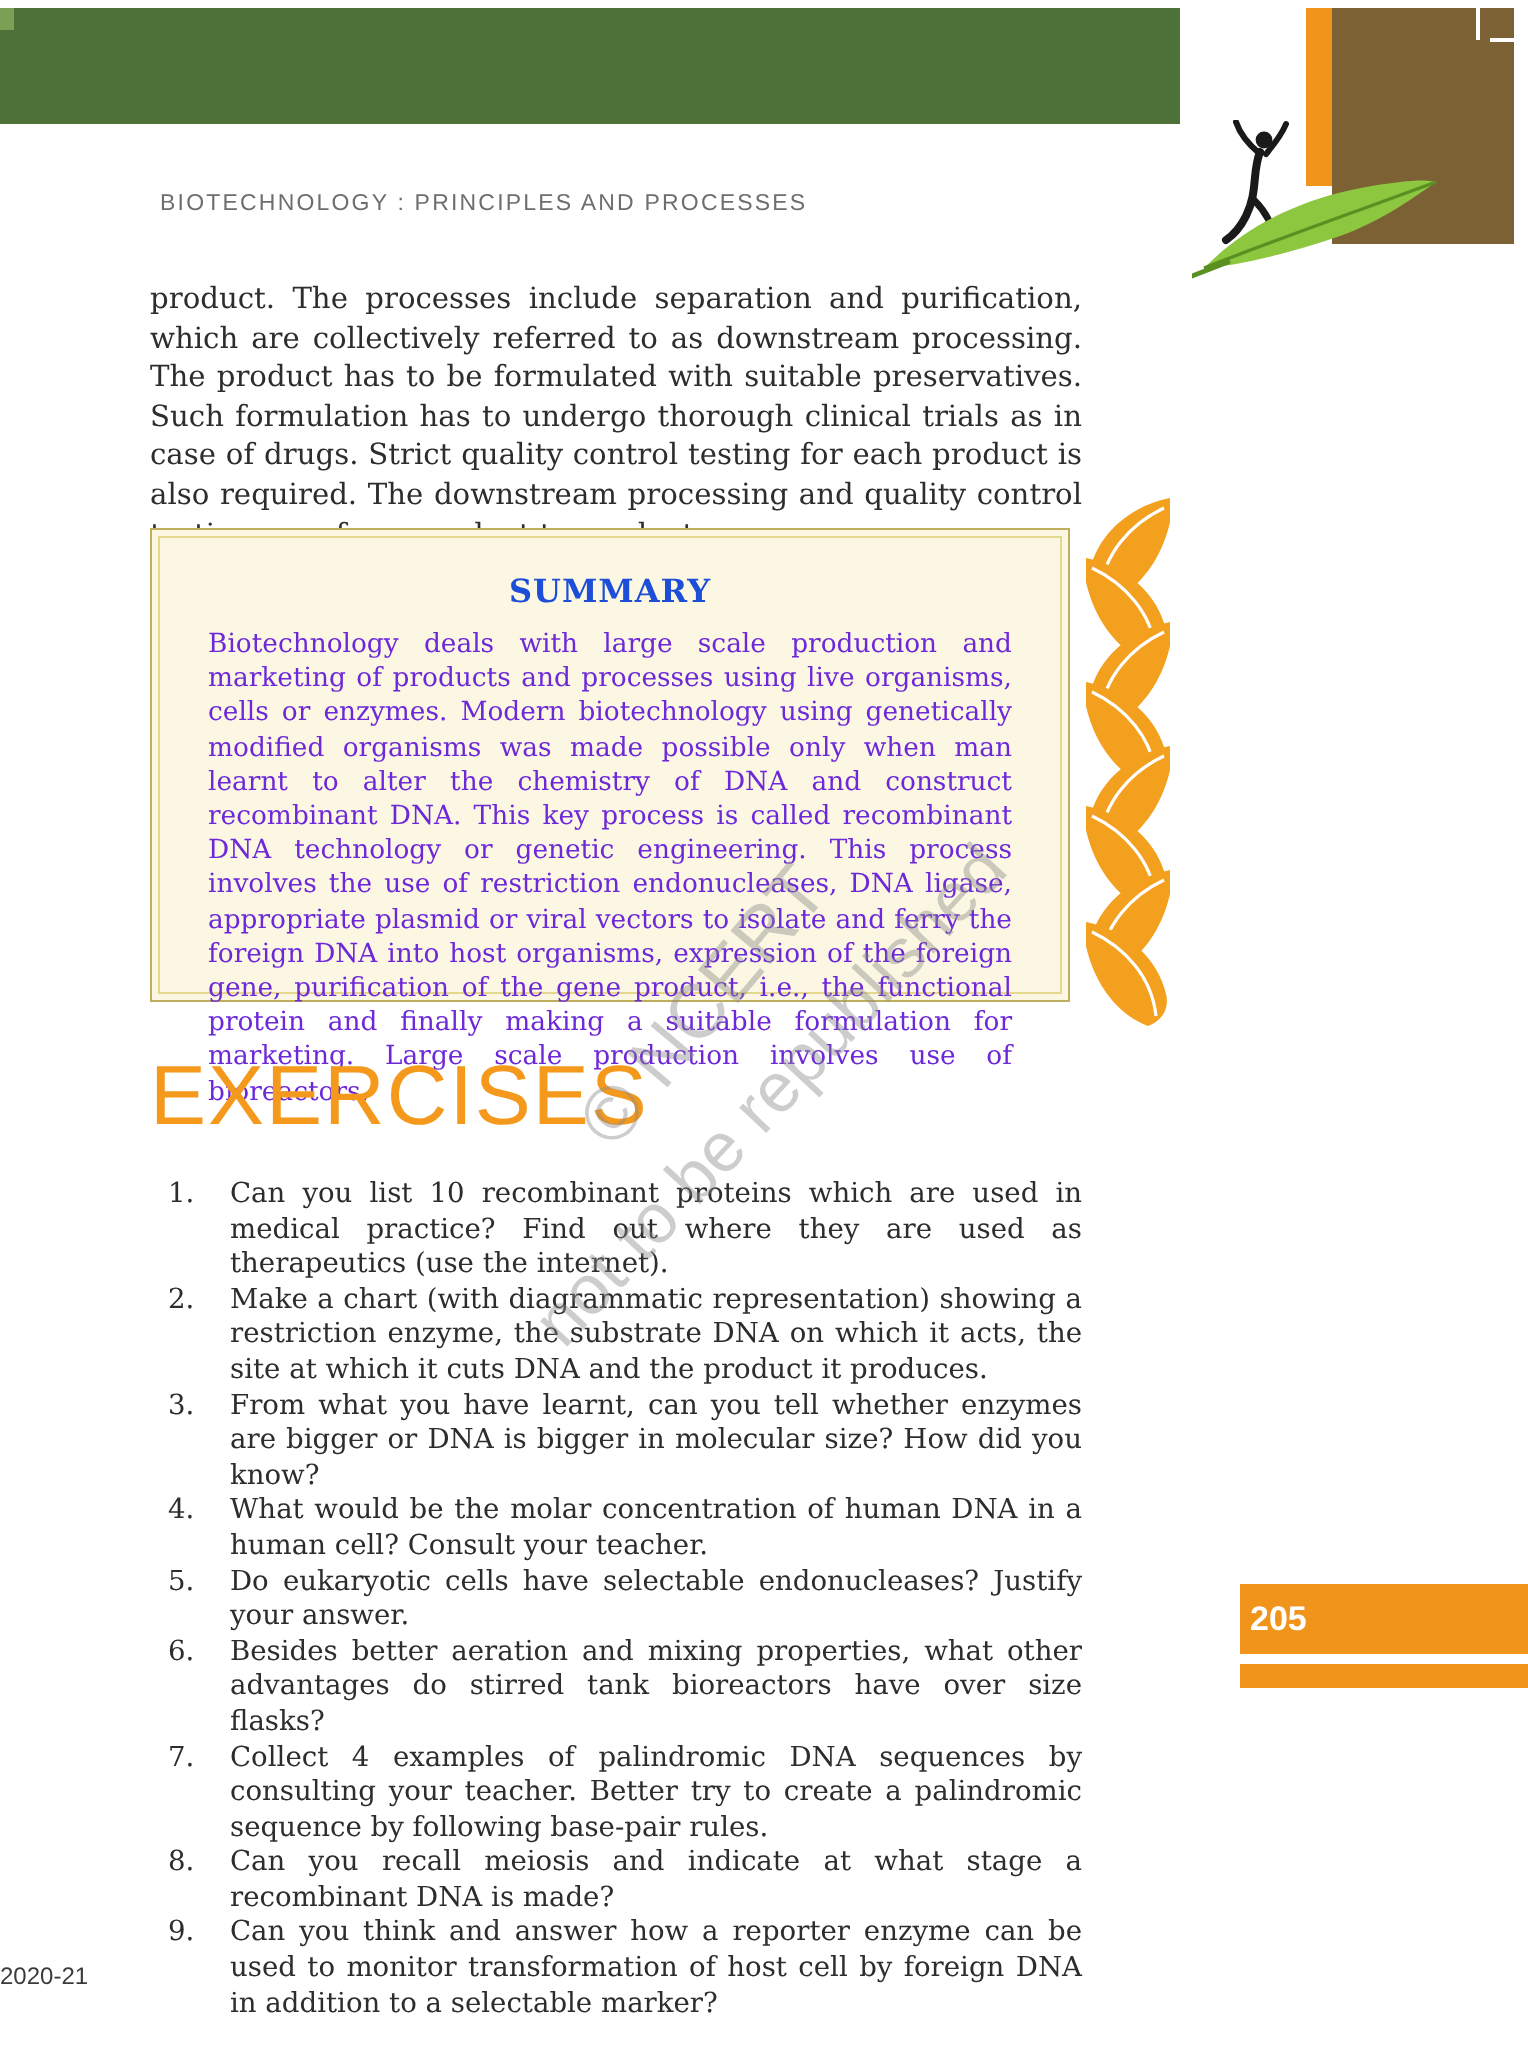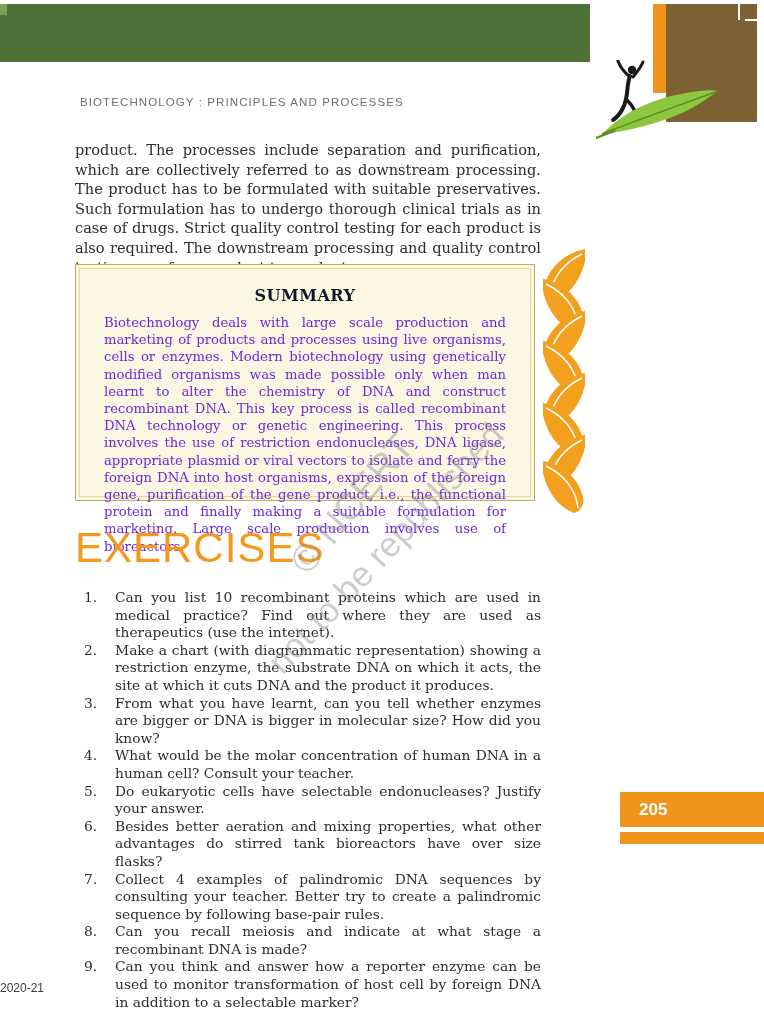--- a/index.html
+++ b/index.html
@@ -38,42 +38,42 @@
     border:1px solid var(--summary-border,#bfae5e);
     padding:3px; z-index:1;
   }
   .summary-inner {
     width:100%; height:100%;
     border:1px solid #e4d88f;
     padding:17px 24px 0 24px;
   }
   .summary-title {
     text-align:center; font-weight:bold; font-size:16px;
-    letter-spacing:0.5px; margin-bottom:9px; color:#0f172a;
+    letter-spacing:0.5px; margin-bottom:9px; color:#1d4ed8;
   }
   .summary-body { font-size:13.2px; line-height:17.2px; text-align:justify; color:#6d28d9; }
   
   .leaf-garland { position:absolute; left:541px; top:249px; width:46px; height:264px; z-index:1; }
   
   .exercises-heading {
     position:absolute; left:75px; top:524px; width:466px;
     font-family:"Liberation Sans", sans-serif;
     font-size:42px; letter-spacing:1px; color:var(--ex-orange,#f5991d);
     z-index:1;
   }
   .exercise-list { position:absolute; left:84px; top:589px; width:457px; z-index:1; list-style:none; }
   .exercise-item { display:flex; font-size:13.8px; line-height:17.6px; }
   .exercise-num { width:22px; flex:0 0 22px; }
   .exercise-text { flex:1; text-align:justify; padding-left:9px; }
   
   .pagenum-box {
     position:absolute; left:620px; top:792px; width:144px; height:35px;
     background:var(--orange,#f0941c); z-index:1;
     font-family:"Liberation Sans", sans-serif; font-weight:bold;
-    color:#ffffff; font-size:17px; line-height:35px; padding-left:19px;
+    color:#ffffff; font-size:17px; line-height:35px; padding-left:5px;
   }
   .pagenum-bar { position:absolute; left:620px; top:832px; width:144px; height:12px; background:var(--orange,#f0941c); z-index:1; }
   
   .footer {
     position:absolute; left:0; top:981px; width:764px; text-align:left;
     font-family:"Liberation Sans", sans-serif; font-size:12px; color:#3a3a3a; z-index:1;
   }
   
   .watermark { position:absolute; z-index:5; pointer-events:none; color:var(--wm,#8a8a8a); opacity:0.42; font-family:"Liberation Sans", sans-serif; white-space:nowrap; }
   .wm1 { left:268px; top:482px; font-size:38px; transform:rotate(-50deg); }

